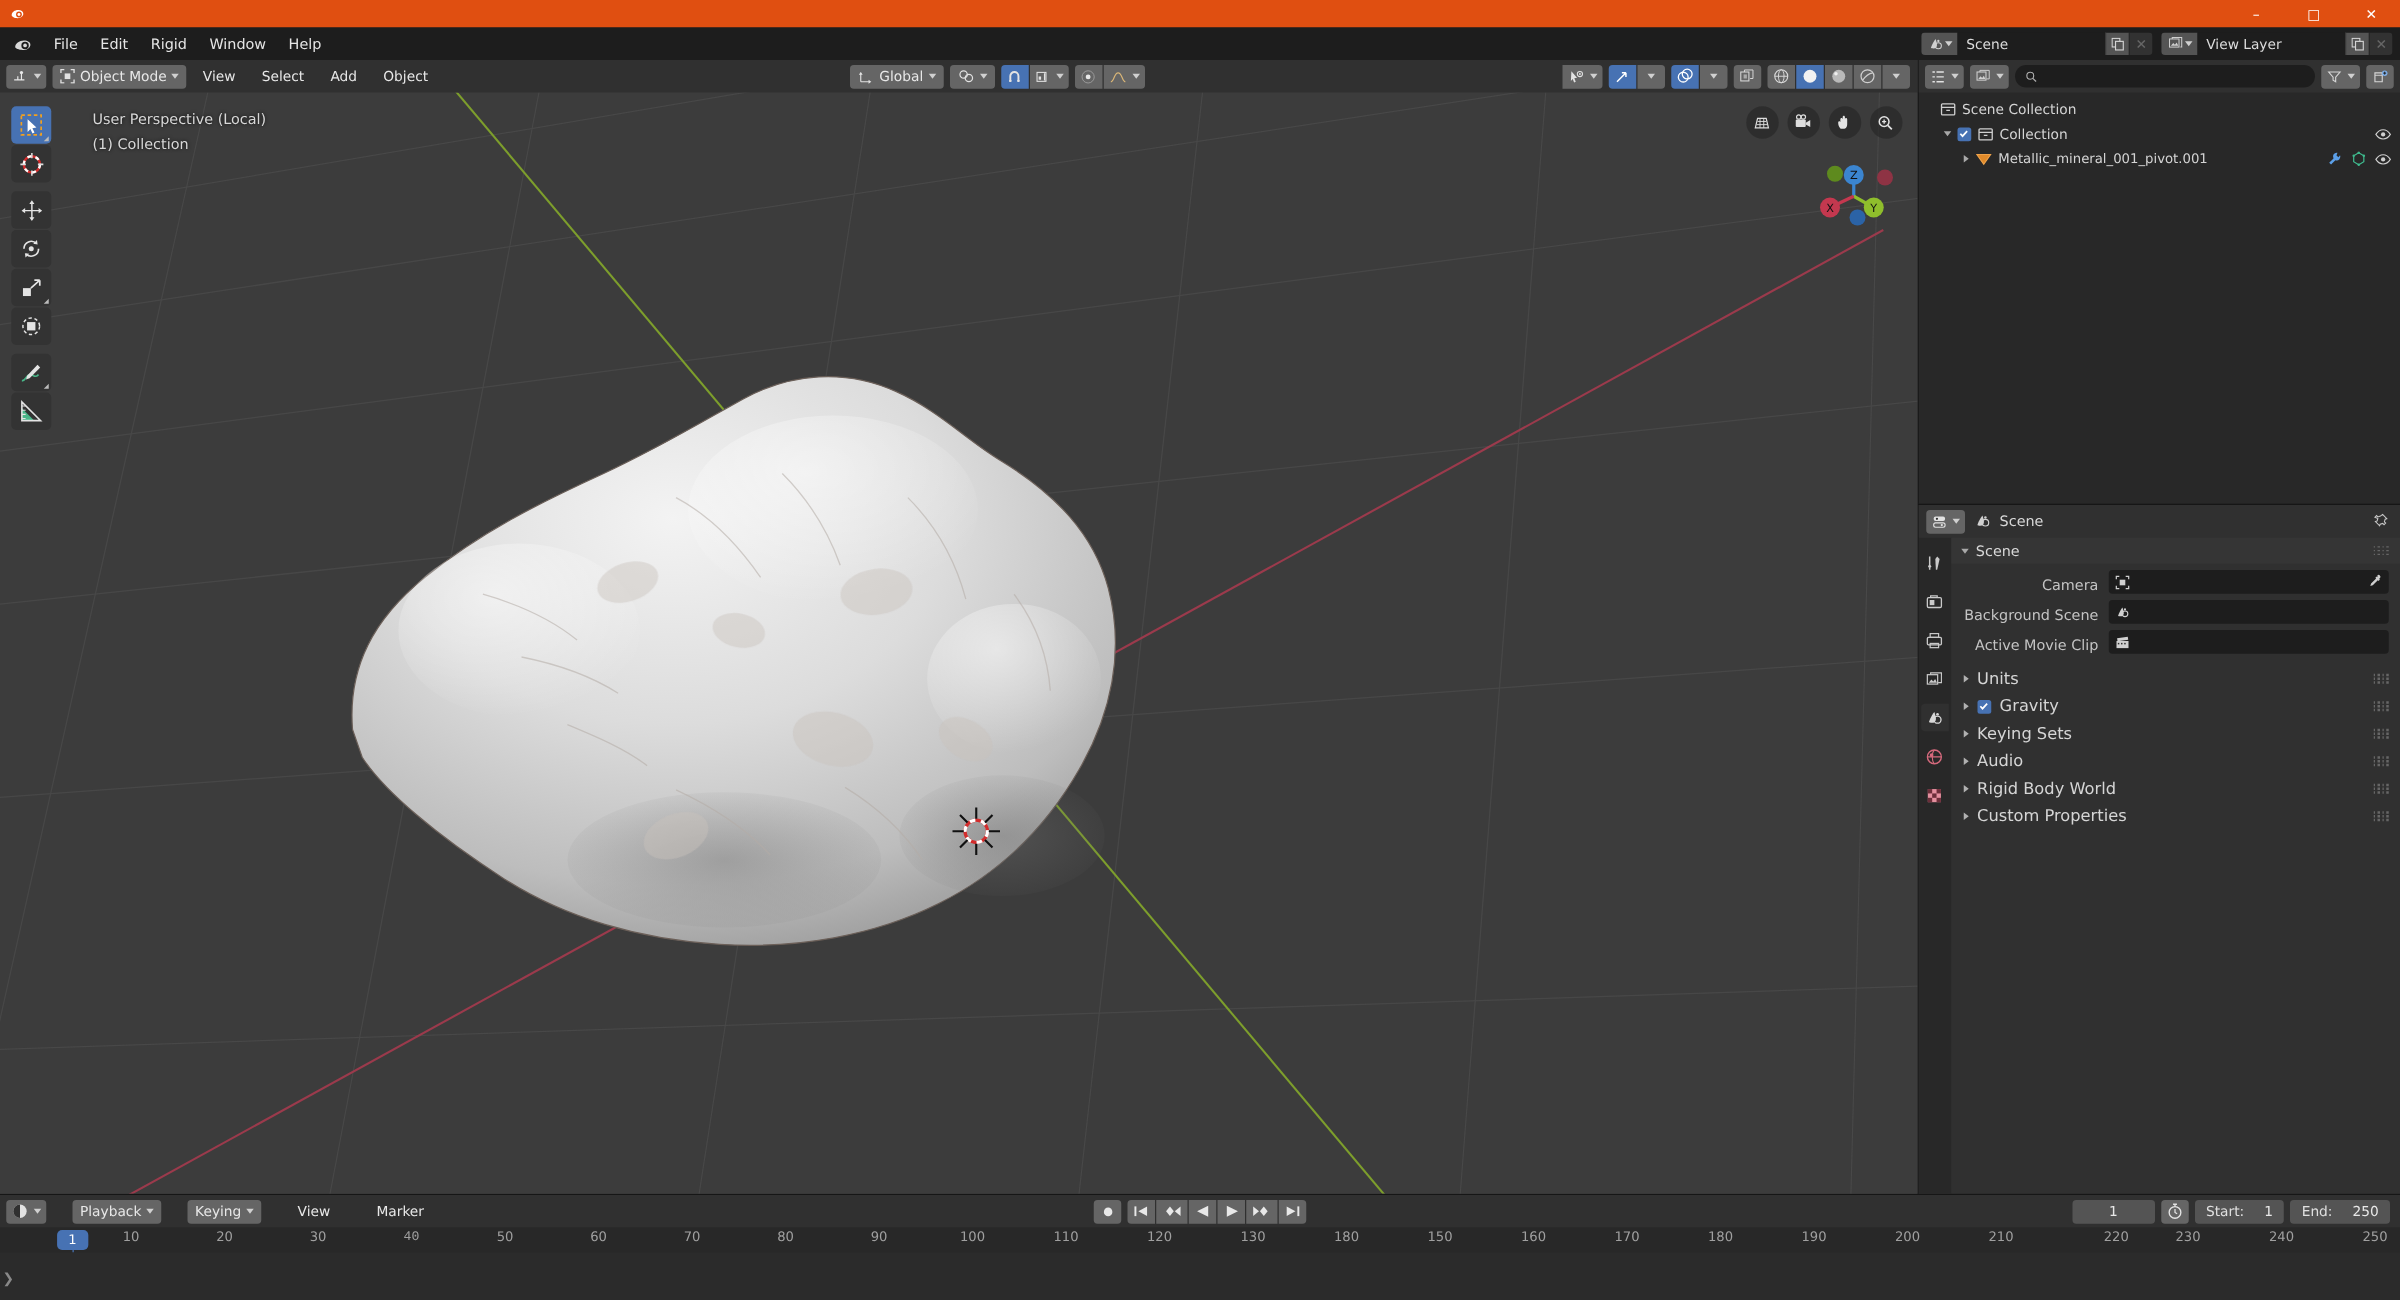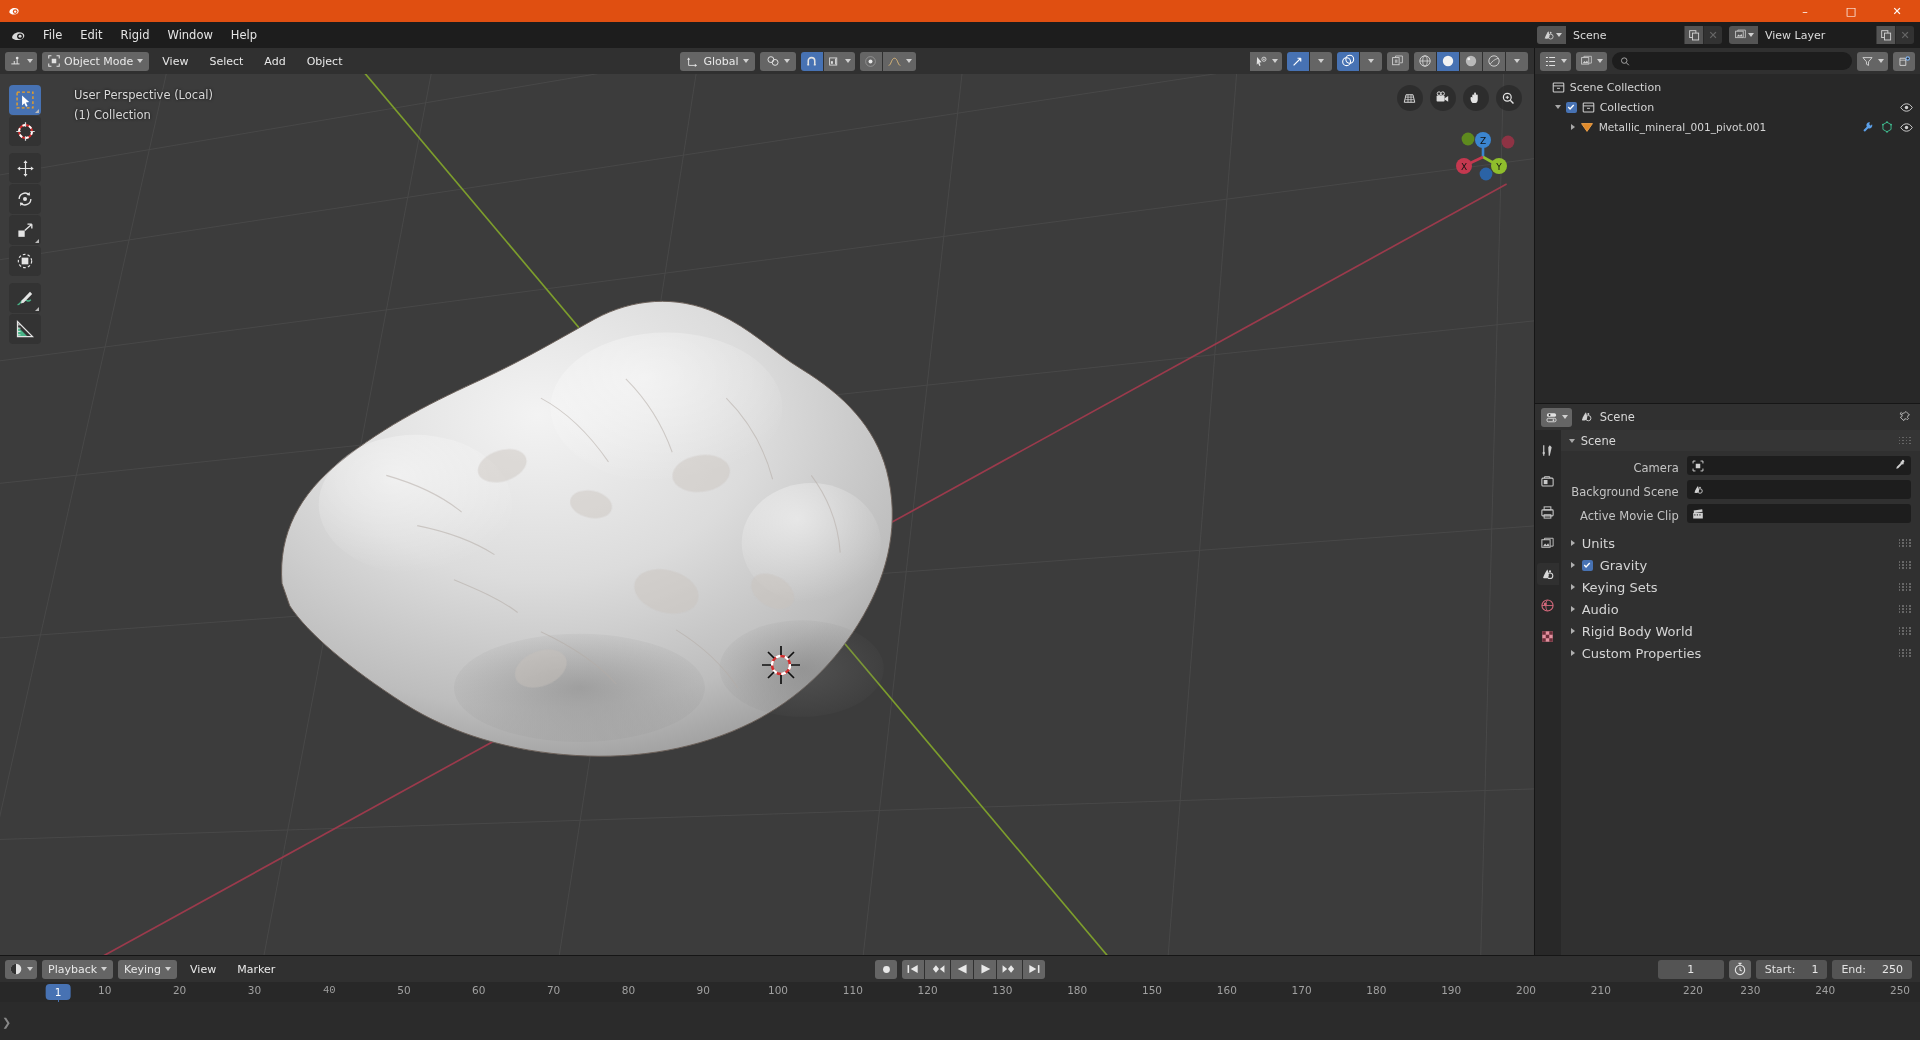--- a/index.html
+++ b/index.html
@@ -135,21 +135,21 @@
   .sec-row { height:20px; display:flex; align-items:center; gap:7px; padding:0 9px 0 10px;
     color:#d5d5d5; font-size:13px; margin-top:2px; position:relative; }
   .sec-row .disc { border-left-color:#b0b0b0; }
   .sec-cb { width:11px; height:11px; background:#4772b3; border-radius:2px;
     display:flex; align-items:center; justify-content:center; flex:none; }
 
   
   .timeline { height:88px; background:#282828; border-top:1px solid #161616;
     display:flex; flex-direction:column; }
   .tl-header { height:26px; background:#303030; display:flex; align-items:center;
-    padding:0 5px; gap:5px; position:relative; }
+    padding:0 5px; gap:21px; position:relative; }
   .tl-center { position:absolute; left:50%; transform:translateX(-50%); display:flex; gap:5px; }
   .tl-right { position:absolute; right:8px; display:flex; align-items:center; gap:5px; }
   .num-field { height:19px; background:#545454; border-radius:3px; color:#e8e8e8;
     font-size:11px; display:flex; align-items:center; justify-content:center;
     padding:0 10px; min-width:66px; }
   .num-field.lbl { gap:16px; padding:0 9px; }
   .num-field.lbl span.k { color:#e0e0e0; }
   .tl-ruler { height:20px; background:#282828; position:relative; }
   .tick { position:absolute; top:2px; color:#a0a0a0; font-size:10.5px;
     transform:translateX(-50%); }

